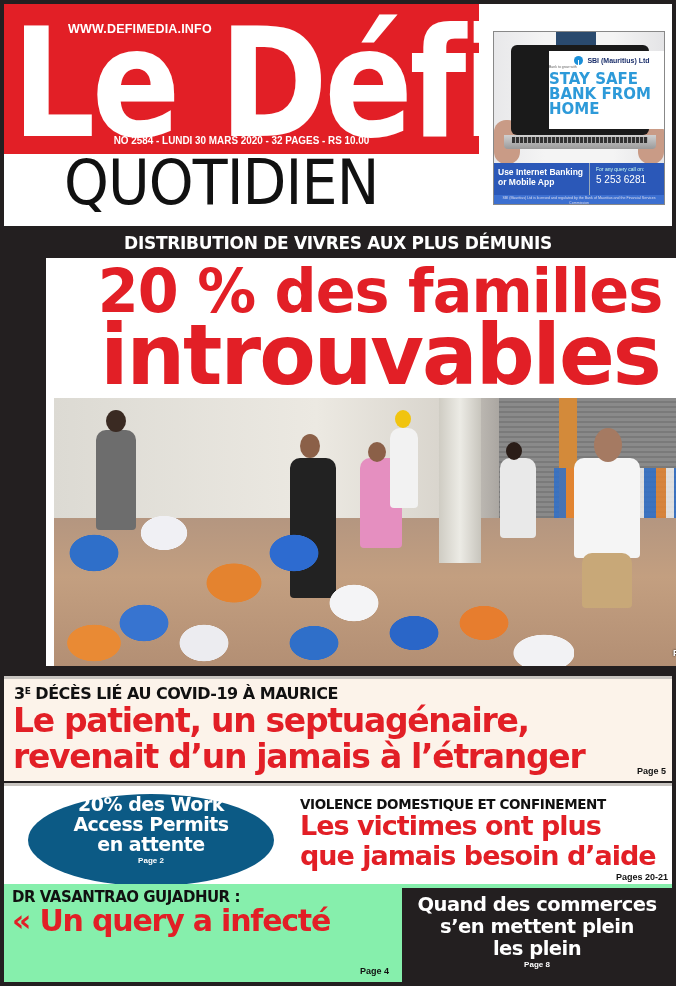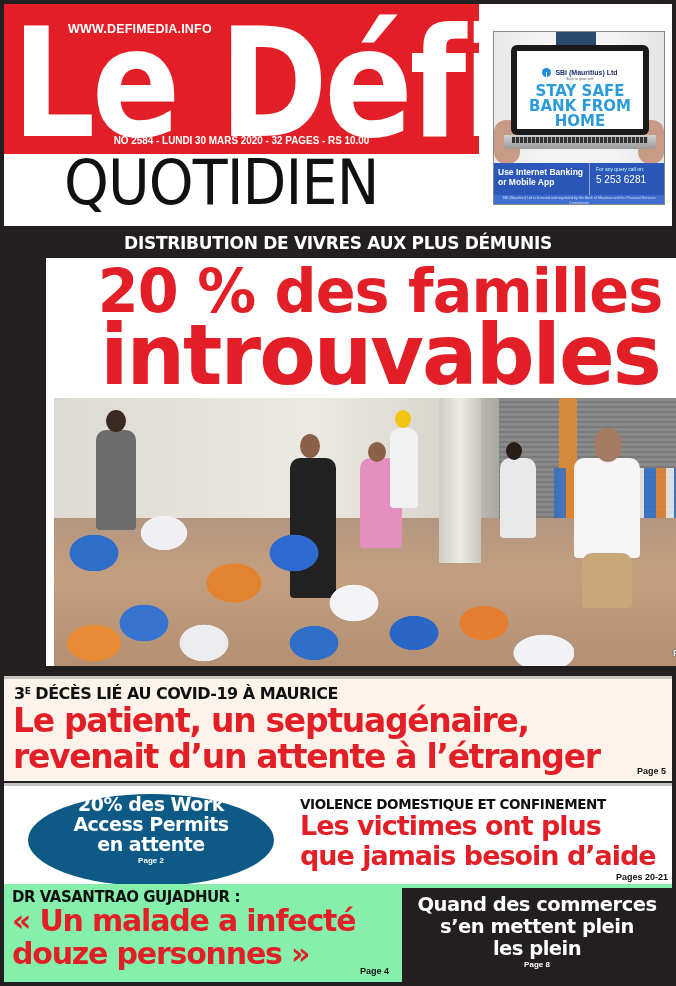--- a/index.html
+++ b/index.html
@@ -16,21 +16,21 @@
   .mast-issue { position: absolute; left: 0; width: 475px; top: 130px; text-align: center; color: #fff; font-weight: bold; font-size: 11px; transform: scaleX(0.9); }
   .mast-sub { position: absolute; left: 60px; top: 146px; color: #111; font-size: 62px; line-height: 66px; font-family: "DejaVu Sans", sans-serif; letter-spacing: -1px; transform: scaleX(0.92); transform-origin: left top; }
 
   
   .ad { position: absolute; left: 489px; top: 27px; width: 172px; height: 174px; background: #cfd6dd; border: 1px solid #888; overflow: hidden; }
   .ad-bg { position: absolute; inset: 0; background: linear-gradient(90deg,#e8e8ea 0%,#f4f4f4 30%,#f4f4f4 70%,#e4e4e6 100%); }
   .ad-tie { position: absolute; left: 62px; top: 0; width: 40px; height: 18px; background: #2a4a6e; }
   .ad-hand-l { position: absolute; left: 0; top: 88px; width: 26px; height: 44px; background: #c99b86; border-radius: 12px; }
   .ad-hand-r { position: absolute; right: 0; top: 88px; width: 26px; height: 44px; background: #c99b86; border-radius: 12px; }
   .ad-laptop { position: absolute; left: 17px; top: 13px; width: 138px; height: 90px; background: #1a1a1a; border-radius: 6px; padding: 6px; }
-  .ad-screen { width: 100%; height: 100%; background: #fff; text-align: center; padding-top: 17px; }
+  .ad-screen { width: 100%; height: 100%; background: #fff; padding-top: 5px; margin-left: 32px; }
   .ad-brand { display: flex; align-items: center; justify-content: center; gap: 4px; font-size: 7px; font-weight: bold; color: #1b2f6b; }
   .ad-brand-icon { width: 9px; height: 9px; border-radius: 50%; background: #1a8fd8; display: inline-block; position: relative; }
   .ad-brand-icon::after { content: ""; position: absolute; left: 4px; top: 4px; width: 1px; height: 5px; background: #fff; }
   .ad-tagline-small { font-size: 3.5px; color: #666; }
   .ad-headline { color: #2d9ad9; font-weight: bold; font-size: 15px; line-height: 15px; margin-top: 3px; font-family: "DejaVu Sans", sans-serif; }
   .ad-keyboard { position: absolute; left: 10px; top: 103px; width: 152px; height: 14px; background: linear-gradient(#d0d0d0,#9a9a9a); border-radius: 0 0 4px 4px; }
   .ad-keys { position: absolute; left: 18px; top: 105px; width: 136px; height: 6px; background: repeating-linear-gradient(90deg,#333 0 3px,#aaa 3px 4px); }
   .ad-bar { position: absolute; left: 0; top: 131px; width: 100%; height: 32px; background: #2b58b8; display: flex; }
   .ad-bar-left { width: 96px; color: #fff; font-weight: bold; font-size: 8.5px; line-height: 10px; text-align: left; padding: 4px 5px 0 4px; border-right: 1px solid #9ab; }
   .ad-bar-right { padding: 3px 0 0 6px; color: #fff; }
@@ -173,21 +173,21 @@
       <div class="ph-head" style="left:540px;top:30px;width:28px;height:34px;background:#a57a62;"></div>
       <div class="ph-bags"></div>
       <div class="photo-page">Page 3</div>
     </div>
   </div>
 
   <div class="story2">
     <div class="story2-kicker"><span>3</span><sup>E</sup><span> DÉCÈS LIÉ AU COVID-19 À MAURICE</span></div>
     <div class="story2-h">
       <div>Le patient, un septuagénaire,</div>
-      <div>revenait d’un attente à l’étranger</div>
+      <div>revenait d’un jamais à l’étranger</div>
     </div>
     <div class="page-ref" style="right:6px;top:87px;">Page 5</div>
   </div>
 
   <div class="lower">
     <div class="oval">
       <div class="oval-text">
         <div>20% des Work</div>
         <div>Access Permits</div>
         <div>en attente</div>
@@ -198,22 +198,21 @@
     <div class="story3-h">
       <div>Les victimes ont plus</div>
       <div>que jamais besoin d’aide</div>
     </div>
     <div class="page-ref" style="right:4px;top:86px;">Pages 20-21</div>
   </div>
 
   <div class="bottom">
     <div class="story4-kicker">DR VASANTRAO GUJADHUR :</div>
     <div class="story4-h">
-      <div>« Un malade a infecté</div>
-      <div>douze personnes »</div>
+      <div>« Un query a infecté</div>
     </div>
     <div class="page-ref" style="left:356px;top:82px;">Page 4</div>
 
     <div class="darkbox">
       <div class="darkbox-text">
         <div>Quand des commerces</div>
         <div>s’en mettent plein</div>
         <div>les plein</div>
       </div>
       <div class="darkbox-page">Page 8</div>

